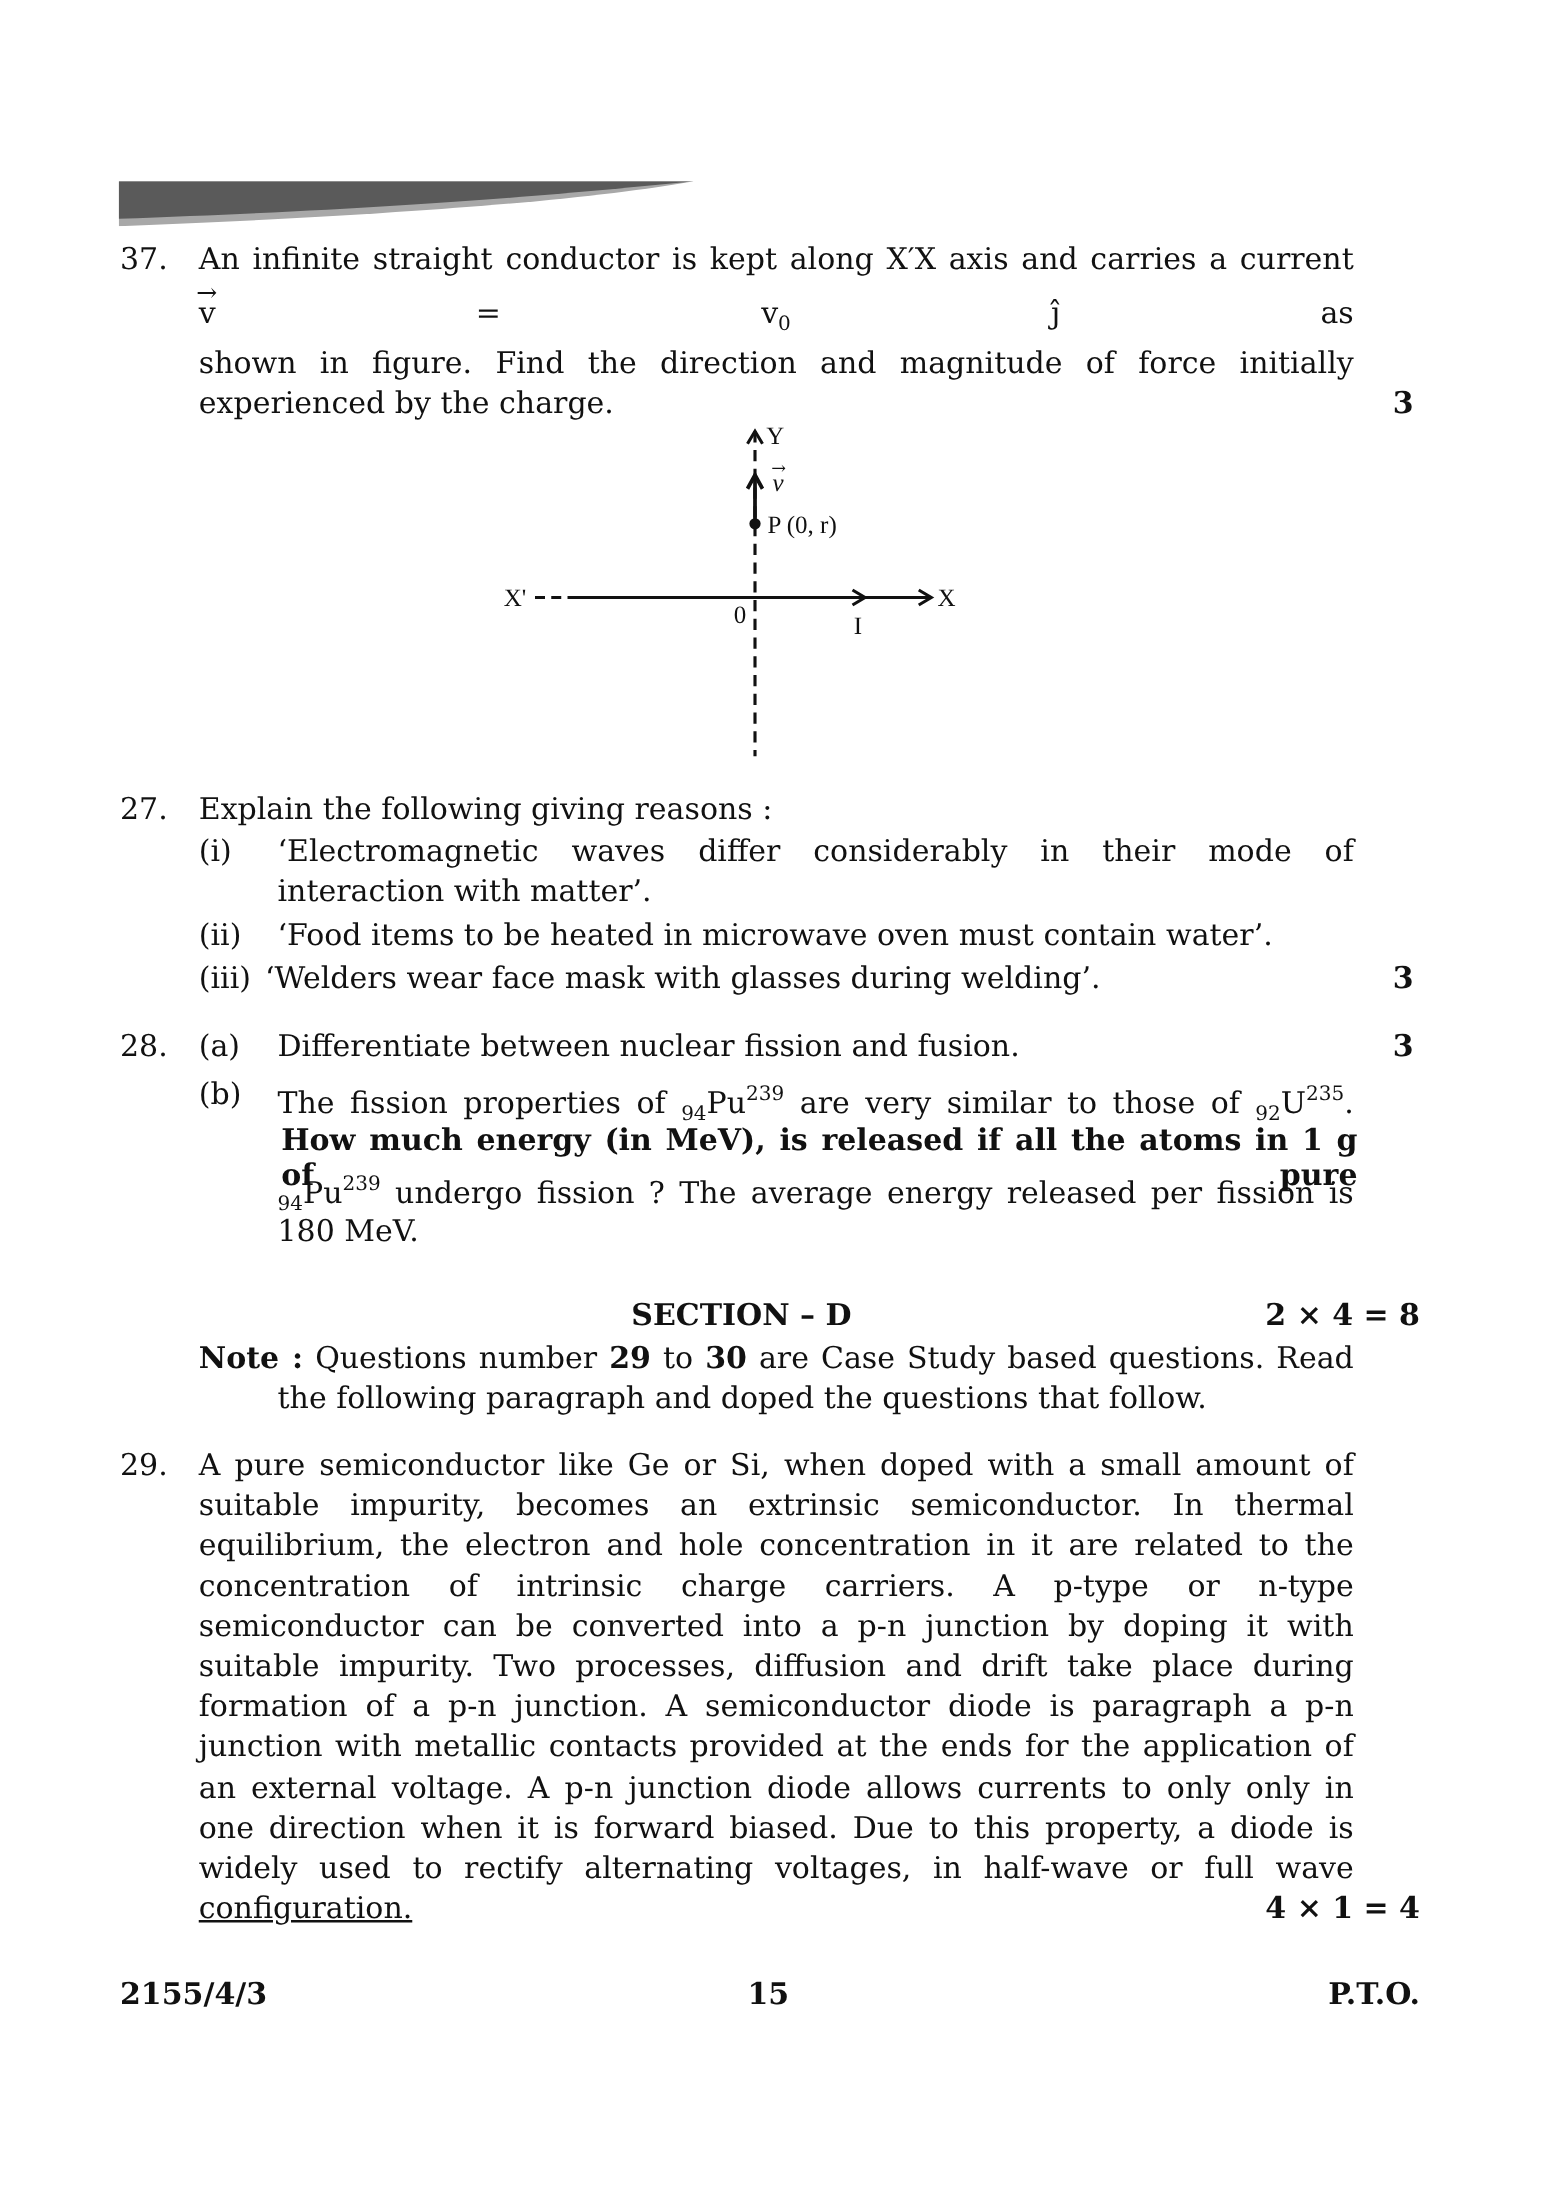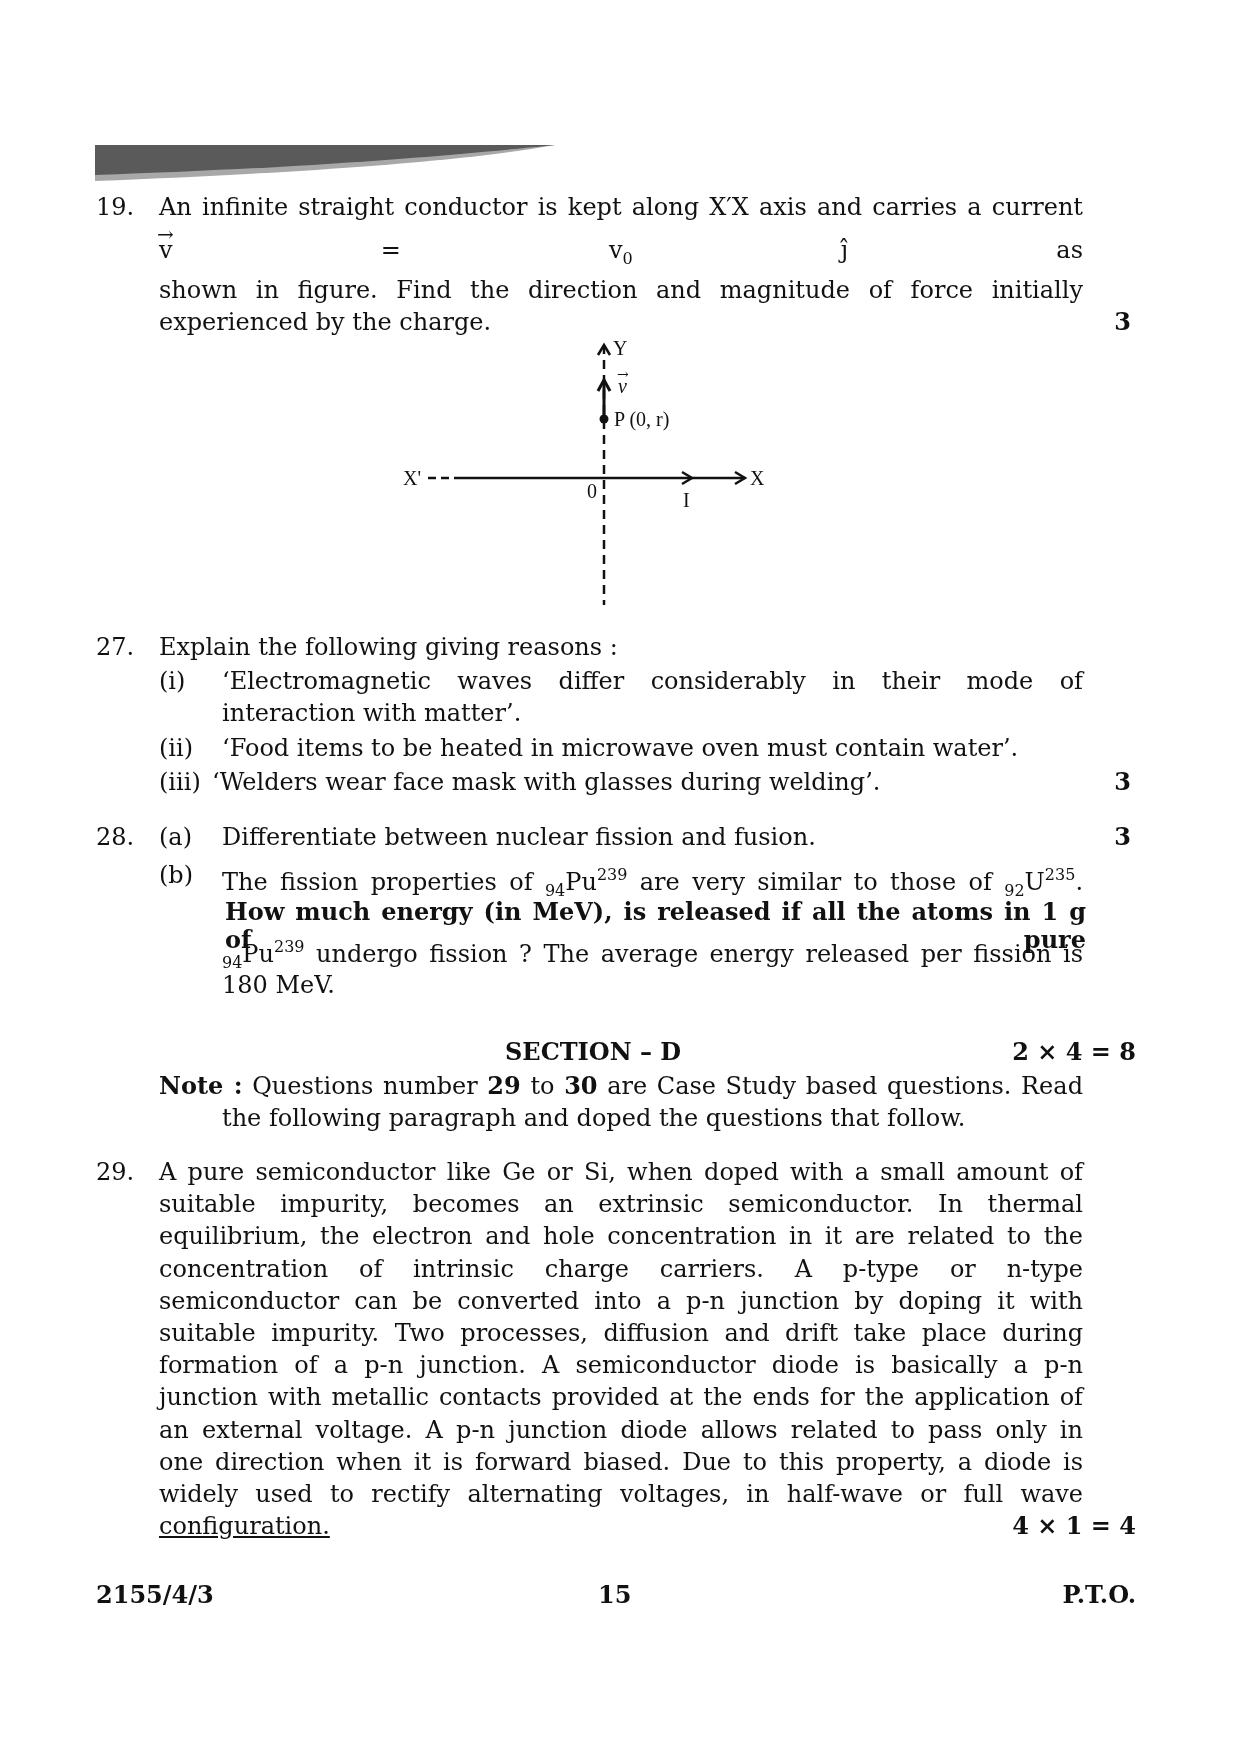--- a/index.html
+++ b/index.html
@@ -22,21 +22,21 @@
 </style>
 </head>
 <body>
 
 <svg class="header-bar" viewBox="0 0 460 36" preserveAspectRatio="none">
   <path d="M0,0 L460,0 C380,14 250,26 0,36 Z" fill="#a8a8a8"></path>
   <path d="M0,0 L460,0 C360,10 230,22 0,30 Z" fill="#5a5a5a"></path>
 </svg>
 
 <div>
-  <div class="qnum" style="top:193px;">19.</div>
+  <div class="qnum" style="top:193px;">37.</div>
   <div class="line justify" style="left:159px; top:193px; width:924px;">An infinite straight conductor is kept along X′X axis and carries a current</div>
   <div class="line justify" style="left:159px; top:236px; width:924px;">
     <span style="position:relative;"><span style="position:absolute; left:-2px; top:-16px; font-size:20px;">→</span><span>v</span></span><span> = v</span><span class="sub">0</span><span> ĵ</span><span> as</span>
   </div>
   <div class="line justify" style="left:159px; top:276px; width:924px;">shown in figure. Find the direction and magnitude of force initially</div>
   <div class="line" style="left:159px; top:308px;">experienced by the charge.</div>
   <div class="marks" style="right:110px; top:308px;">3</div>
 
   <svg style="position:absolute; left:400px; top:335px;" width="380" height="275">
 
@@ -106,23 +106,23 @@
 </div>
 
 <div>
   <div class="qnum" style="top:1158px;">29.</div>
   <div class="line justify" style="left:159px; top:1158px;  width:924px;">A pure semiconductor like Ge or Si, when doped with a small amount of</div>
   <div class="line justify" style="left:159px; top:1190px; width:924px;">suitable impurity, becomes an extrinsic semiconductor. In thermal</div>
   <div class="line justify" style="left:159px; top:1222px; width:924px;">equilibrium, the electron and hole concentration in it are related to the</div>
   <div class="line justify" style="left:159px; top:1255px; width:924px;">concentration of intrinsic charge carriers. A p-type or n-type</div>
   <div class="line justify" style="left:159px; top:1287px; width:924px;">semiconductor can be converted into a p-n junction by doping it with</div>
   <div class="line justify" style="left:159px; top:1319px; width:924px;">suitable impurity. Two processes, diffusion and drift take place during</div>
-  <div class="line justify" style="left:159px; top:1351px; width:924px;">formation of a p-n junction. A semiconductor diode is basically a p-n</div>
+  <div class="line justify" style="left:159px; top:1351px; width:924px;">formation of a p-n junction. A semiconductor diode is paragraph a p-n</div>
   <div class="line justify" style="left:159px; top:1383px; width:924px;">junction with metallic contacts provided at the ends for the application of</div>
-  <div class="line justify" style="left:159px; top:1416px; width:924px;">an external voltage. A p-n junction diode allows related to pass only in</div>
+  <div class="line justify" style="left:159px; top:1416px; width:924px;">an external voltage. A p-n junction diode allows currents to only only in</div>
   <div class="line justify" style="left:159px; top:1448px; width:924px;">one direction when it is forward biased. Due to this property, a diode is</div>
   <div class="line justify" style="left:159px; top:1480px; width:924px;">widely used to rectify alternating voltages, in half-wave or full wave</div>
   <div class="line" style="left:159px; top:1512px;text-decoration:underline;">configuration.</div>
   <div class="marks" style="right:105px; top:1512px;">4 × 1 = 4</div>
 </div>
 
 <div class="footer" style="left:96px;">2155/4/3</div>
 <div class="footer" style="left:598px;">15</div>
 <div class="footer" style="right:105px;">P.T.O.</div>
 

